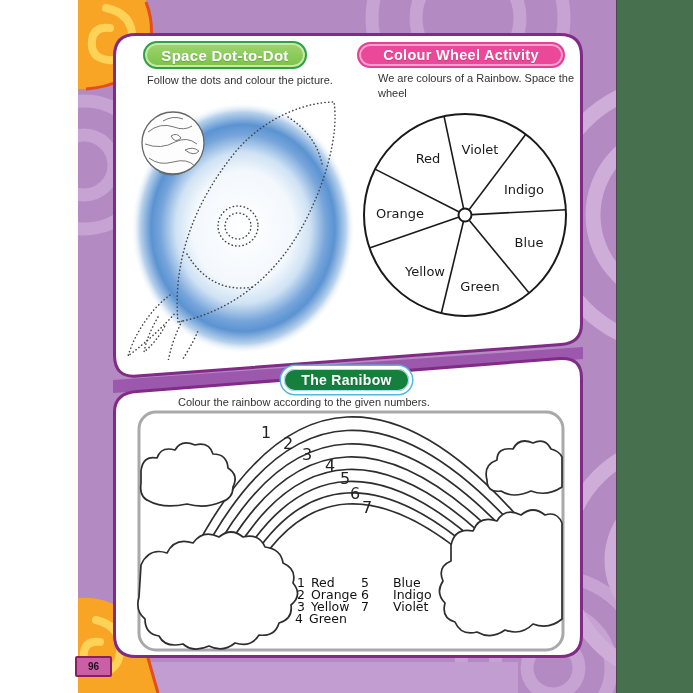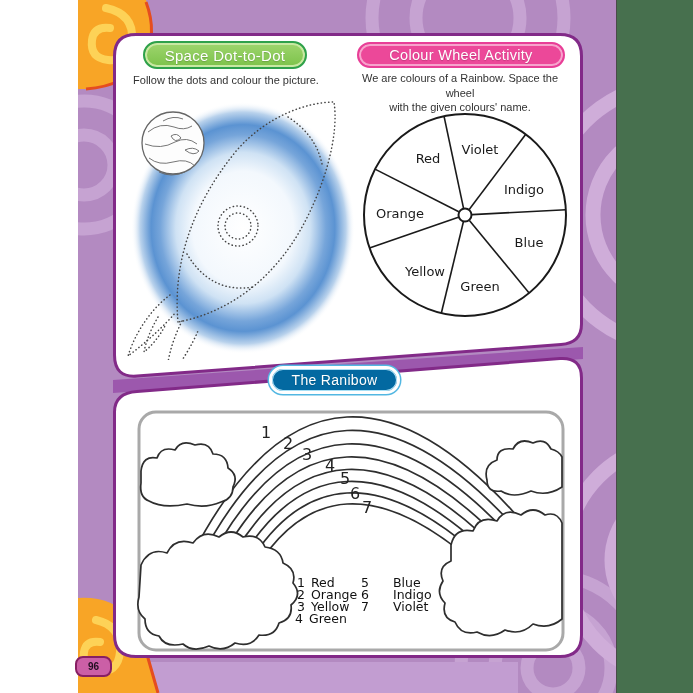--- a/index.html
+++ b/index.html
@@ -6,38 +6,38 @@
   #page{position:relative;width:693px;height:693px;background:#ffffff;overflow:hidden;
         font-family:"Liberation Sans",sans-serif;}
   .strip-right{position:absolute;left:616px;top:0;width:77px;height:693px;
         background:#47704e;border-left:1px solid #4a4a4a;}
   .purple{position:absolute;left:78px;top:0;width:538px;height:693px;
         background:#b38ac1;overflow:hidden;}
   .purple svg{position:absolute;left:0;top:0;}
   .cards-svg{position:absolute;left:0;top:0;width:693px;height:693px;}
   .abs{position:absolute;}
   .btn{position:absolute;display:flex;align-items:center;justify-content:center;
-       color:#fff;font-weight:normal;border-radius:15px;text-shadow:0 1px 1px rgba(0,0,0,.18);
+       color:#fff;font-weight:bold;border-radius:15px;text-shadow:0 1px 1px rgba(0,0,0,.18);
        letter-spacing:.3px;}
   .btn-green{left:143px;top:41px;width:160px;height:24px;font-size:15px;
        background:linear-gradient(#9ed56e,#7cc24a);border:2px solid #2ea14b;
        box-shadow:inset 0 0 0 2px #c9e8a3;}
   .btn-pink{left:357px;top:42px;width:204px;height:22px;font-size:14.5px;
        background:#ec4899;border:2px solid #e83e97;
        box-shadow:inset 0 0 0 2px #f7a3cc;}
-  .btn-blue{left:269px;top:366px;width:125px;height:22px;font-size:14px;z-index:6;
-       background:#0369a1;border:3px solid #ffffff;
+  .btn-blue{left:281px;top:366px;width:125px;height:22px;font-size:14px;z-index:6;
+       background:#15803d;border:3px solid #ffffff;
        box-shadow:0 0 0 1.5px #52b7e2,inset 0 0 0 1px #a9e0f6;}
-  .instr{position:absolute;font-size:11px;color:#333;text-align:center;line-height:1.32;
-       z-index:5;}
+  .instr{position:absolute;font-size:11px;color:#333;line-height:1.32;
+       z-index:5;margin-left:31px;}
   .instr1{left:116px;top:73px;width:220px;}
   .instr2{left:347px;top:71px;width:226px;}
   .instr3{left:147px;top:395px;width:420px;}
   #badge{position:absolute;left:75px;top:656px;width:33px;height:17px;z-index:9;
-       background:#cb5fa6;border:2px solid #871f63;border-radius:8px;
+       background:#cb5fa6;border:2px solid #871f63;border-radius:2px;
        display:flex;align-items:center;justify-content:center;
        font-size:10px;font-weight:bold;color:#241022;}
   svg text{font-family:"DejaVu Sans",sans-serif;}
 </style>
 </head>
 <body>
 
 <div id="page">
 
   <div class="purple">
@@ -84,21 +84,20 @@
   <div class="btn btn-green">
     <span>Space Dot-to-Dot</span>
   </div>
   <div class="instr instr1">Follow the dots and colour the picture.</div>
 
   <div class="btn btn-pink">
     <span>Colour Wheel Activity</span>
   </div>
   <div class="instr instr2">
     <div>We are colours of a Rainbow. Space the wheel</div>
-    <div>with the given colours' name.</div>
   </div>
 
   <svg class="abs" style="left:115px;top:88px;" width="240" height="272" viewBox="0 0 240 272">
     <defs>
       <radialGradient id="halo" cx="50%" cy="50%" r="50%">
         <stop offset="0" stop-color="#ffffff"></stop>
         <stop offset="0.45" stop-color="#f3f8fd"></stop>
         <stop offset="0.60" stop-color="#cfe2f4"></stop>
         <stop offset="0.74" stop-color="#76a5da"></stop>
         <stop offset="0.82" stop-color="#5b93d2"></stop>
@@ -150,20 +149,21 @@
       <text x="174" y="140">Blue</text>
       <text x="125" y="184">Green</text>
       <text x="70" y="169">Yellow</text>
       <text x="45" y="111">Orange</text>
     </g>
   </svg>
 
   <div class="btn btn-blue">
     <span>The Ranibow</span>
   </div>
+  <div class="instr instr3">Colour the rainbow according to the given numbers.</div>
 
   <svg class="abs" style="left:135px;top:405px;" width="432" height="252" viewBox="0 0 432 252">
     <rect x="4" y="7" width="424" height="238" rx="17" fill="#ffffff" stroke="#a9a9a9" stroke-width="3"></rect>
     <g fill="none" stroke="#2e2e2e" stroke-width="1.7">
       <path d="M 57 150 Q 195 -117.5 401 133"></path>
       <path d="M 63 158 Q 194 -99 397 142"></path>
       <path d="M 69 166 Q 193 -80.5 393 151"></path>
       <path d="M 75 174 Q 192 -63 389 160"></path>
       <path d="M 81 182 Q 191 -46 385 168"></path>
       <path d="M 87 190 Q 190 -30 381 176"></path>

